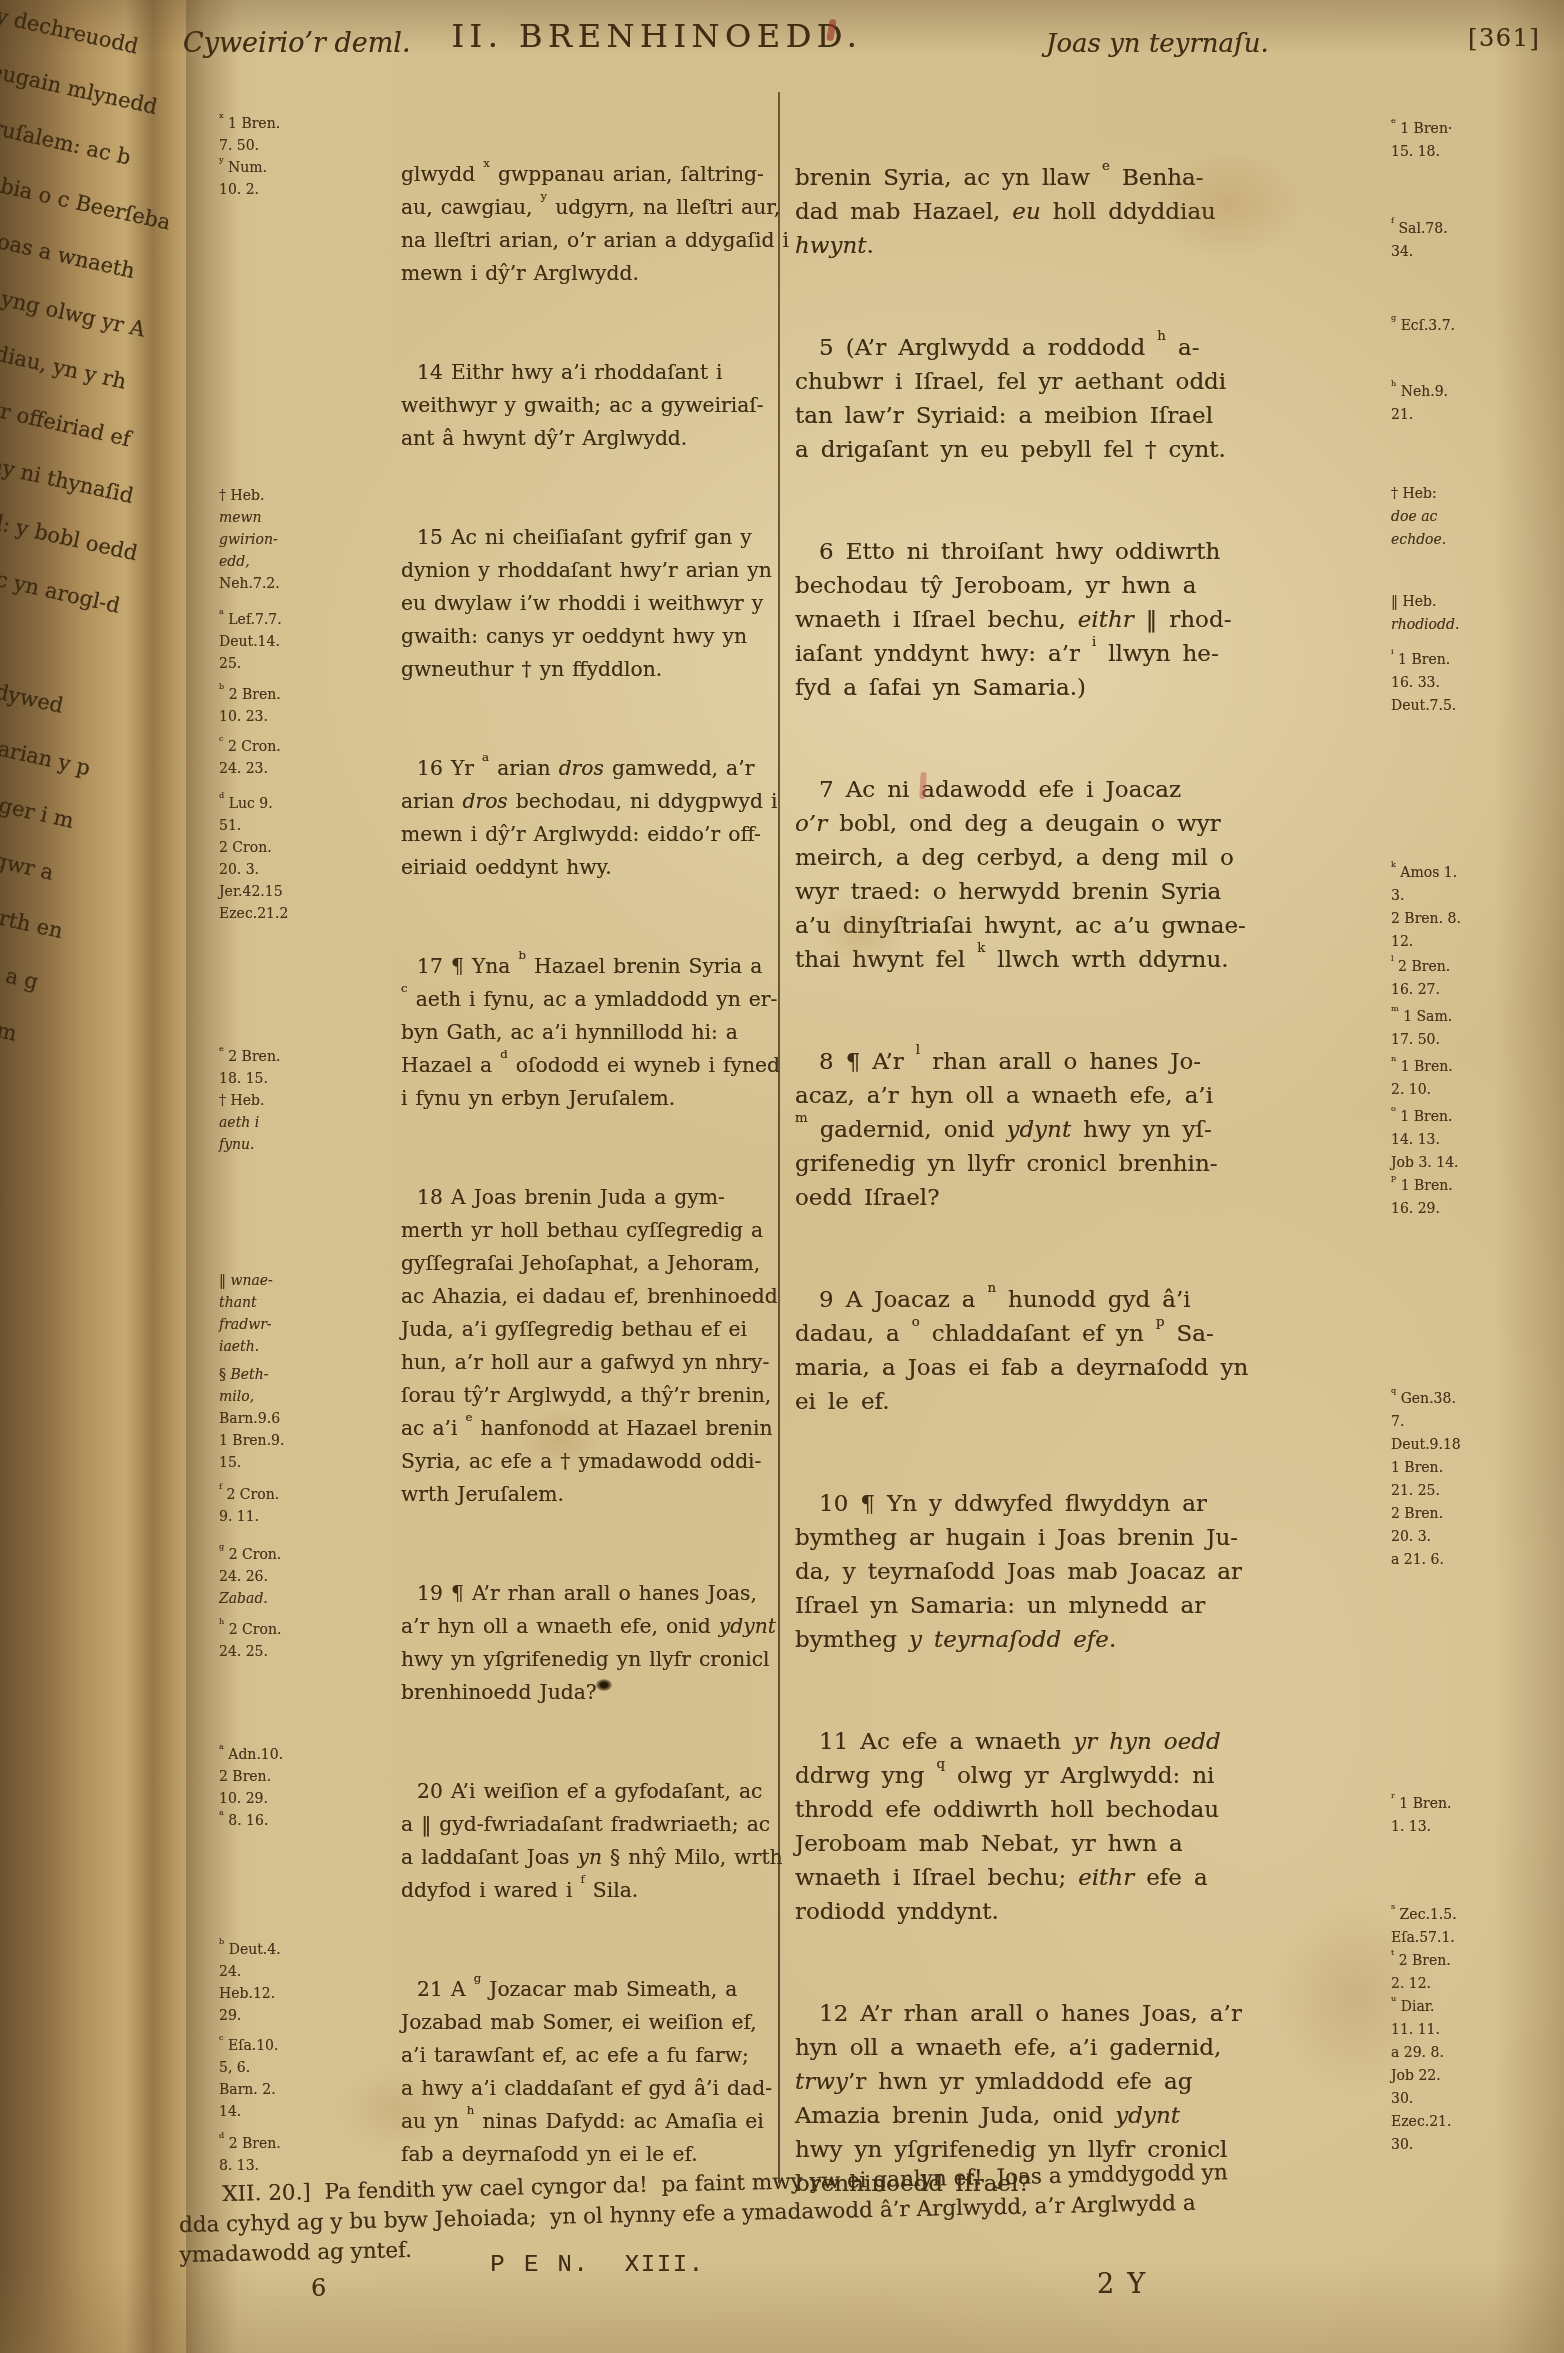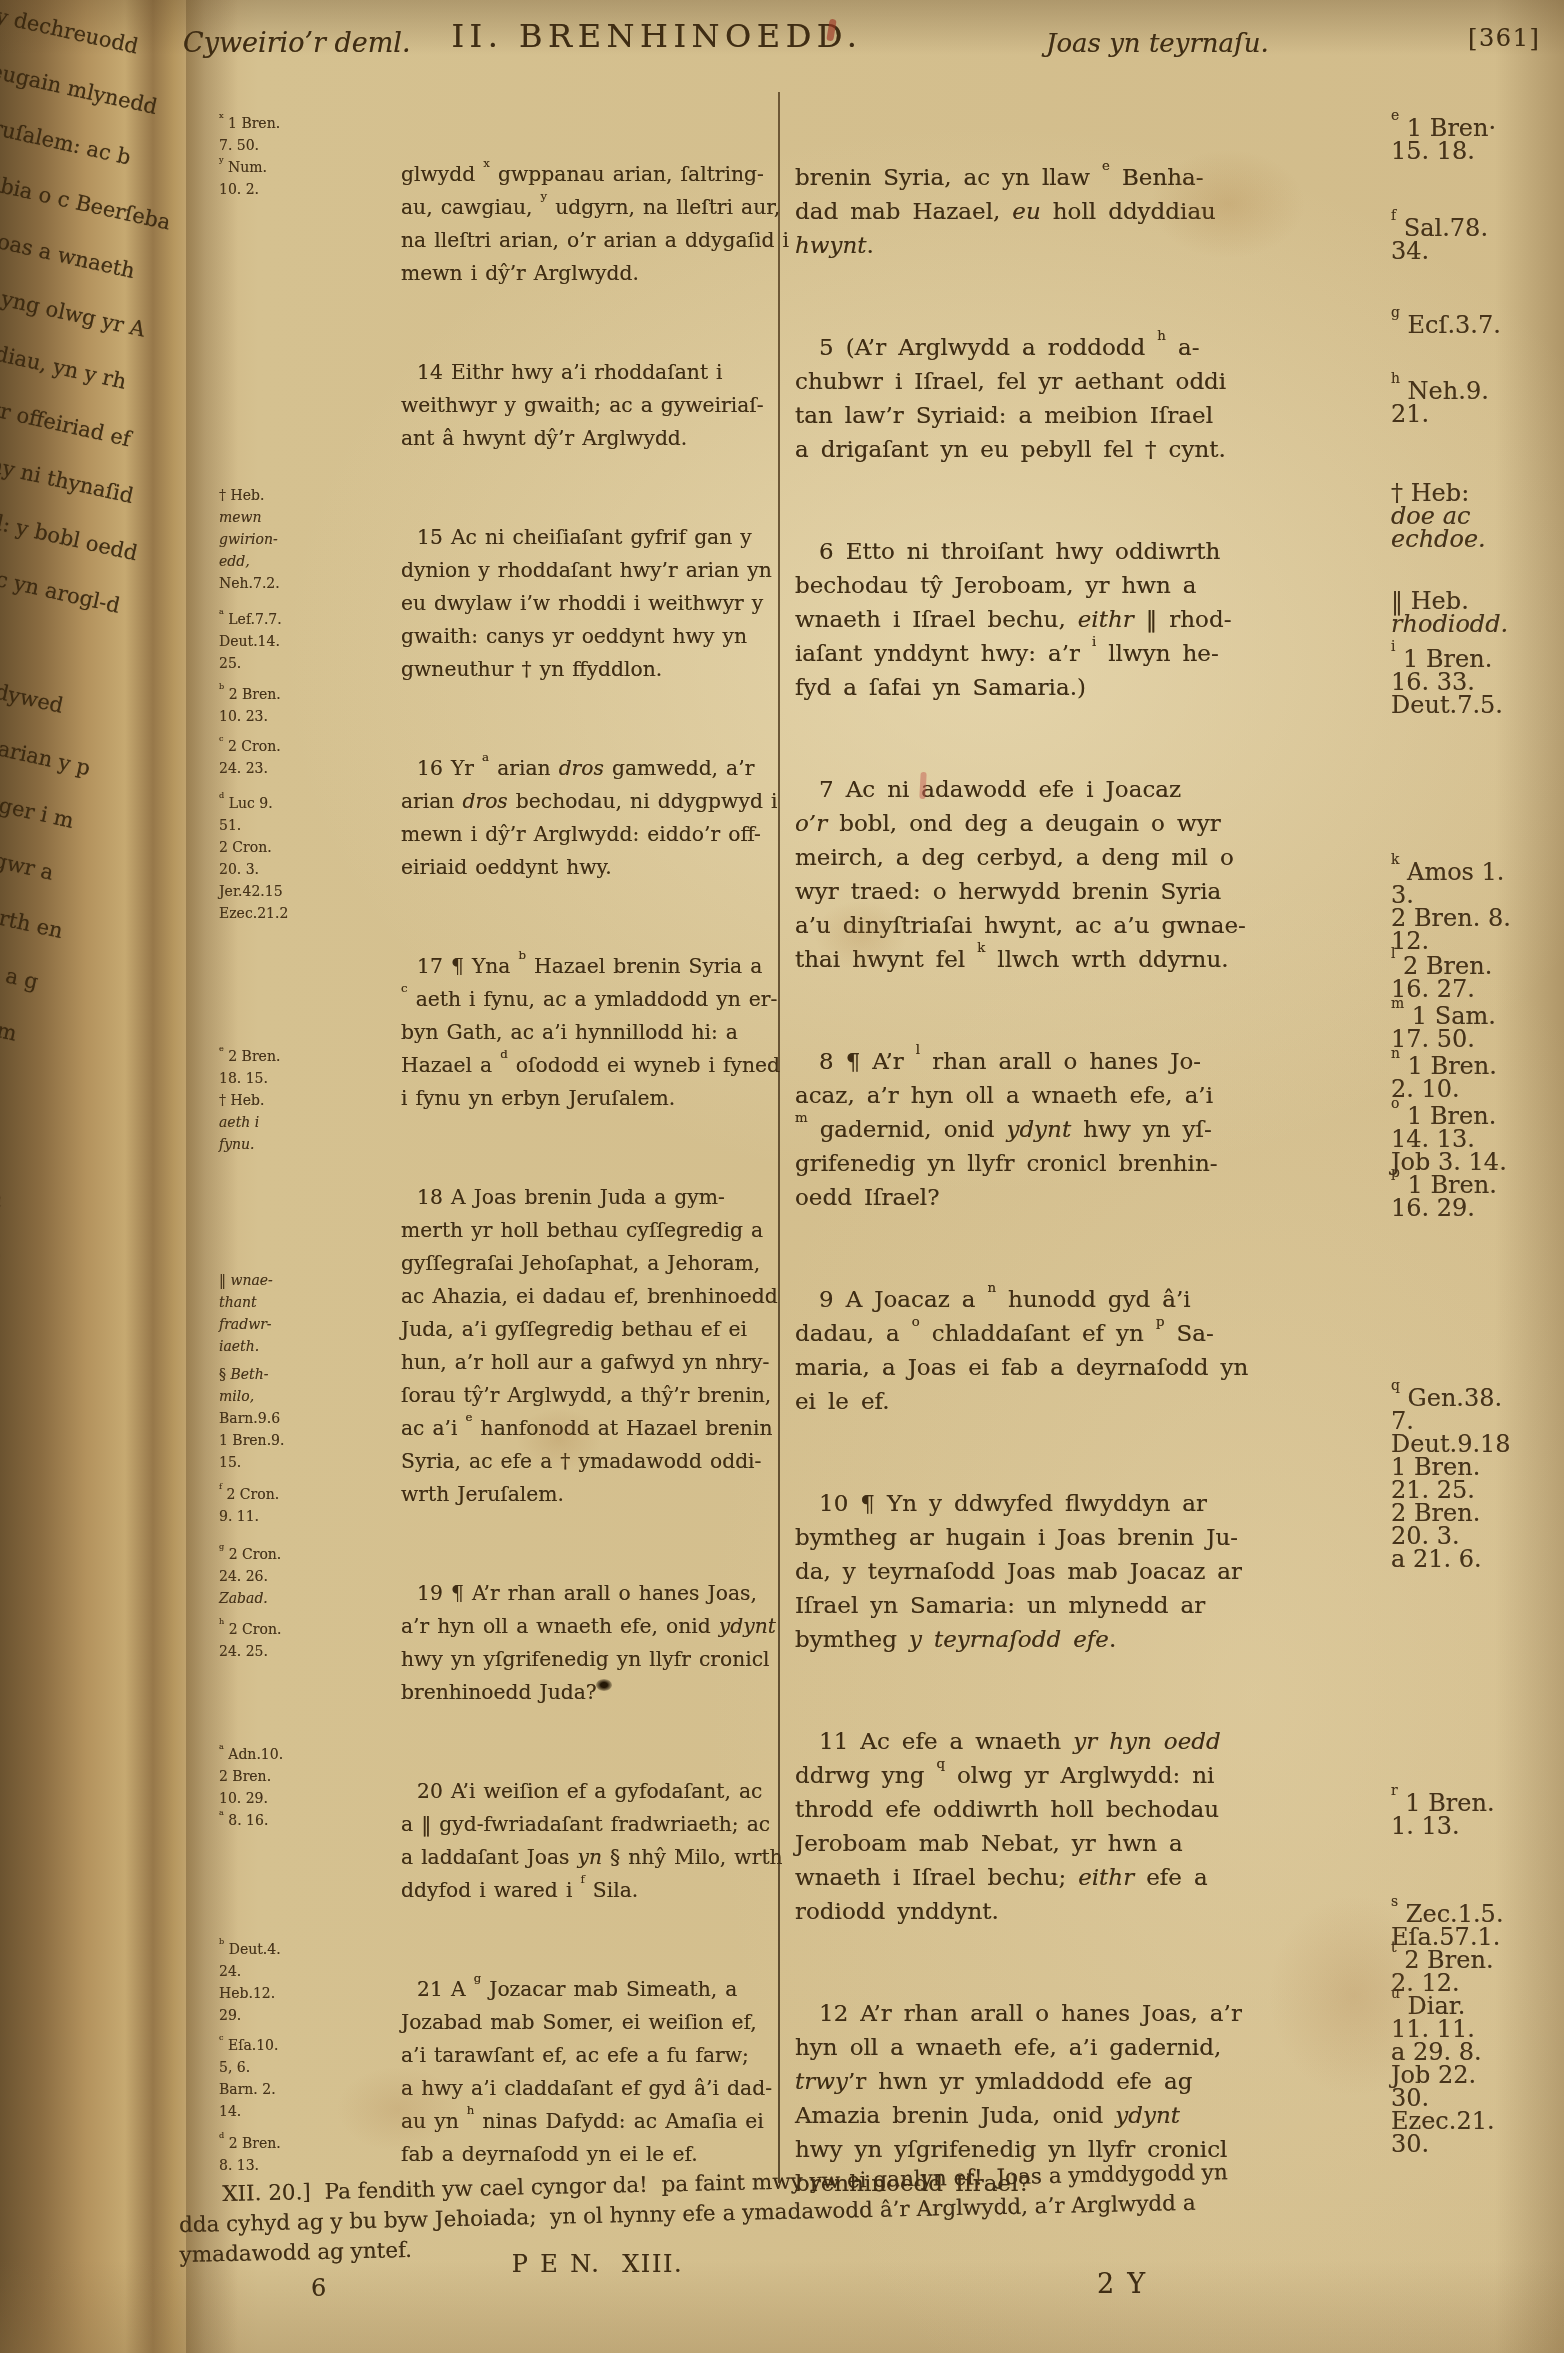--- a/index.html
+++ b/index.html
@@ -34,28 +34,28 @@
   .hdr-right{position:absolute;left:1046px;top:28px;font-style:italic;font-size:26px;text-align:center;}
   .hdr-page{position:absolute;left:1468px;top:23.5px;font-size:24px;letter-spacing:1.6px;}
   
   .rule{position:absolute;left:778px;top:92px;width:2.3px;height:2091px;
     background:linear-gradient(180deg,#503a1c,#3c2c15);opacity:.78;}
   .col{position:absolute;top:92px;}
   .col-left{left:401px;width:393px;font-size:20.3px;line-height:33px;word-spacing:1.6px;}
   .col-right{left:795px;width:535px;font-size:23px;line-height:34px;word-spacing:4.7px;}
   .col p{margin:0;}
   .col sup,.note sup{font-size:.58em;line-height:0;position:relative;top:-.5em;}
-  .chap-head{text-align:center;font-size:24px;letter-spacing:1.6px;margin:11px 0 3.1px 0 !important;}
+  .chap-head{text-align:center;font-size:24px;letter-spacing:1.6px;margin:11px 0 3.1px 0 !important;font-family:Liberation Mono, monospace;}
   
   .notes-left,.notes-right{position:absolute;top:86px;}
   .notes-left{left:219px;width:177px;}
   .notes-right{left:1391px;width:171px;}
   .note{position:absolute;left:0;font-size:14px;line-height:22px;color:#46331a;
     text-shadow:0 0 0.5px rgba(70,51,26,.5);}
-  .notes-right .note{font-size:24px;line-height:23px;}
+  .notes-right .note{font-size:14px;line-height:23px;}
   
   .footnote{position:absolute;left:178px;top:2180px;width:1368px;font-size:21.5px;line-height:30px;
     text-indent:44px;transform:rotate(-1.25deg);transform-origin:0 0;}
   .sig{position:absolute;font-size:24px;}
   .sig-left{left:311px;top:2274px;}
   .sig-right{left:1097px;top:2268px;font-size:27px;letter-spacing:2.3px;}
   
   .spot{position:absolute;border-radius:50%;pointer-events:none;}
   .s-inkblob{left:596px;top:1679px;width:15.6px;height:11.7px;background:radial-gradient(#241806 30%,rgba(36,24,6,.25) 70%,transparent);}
   .s-redmark{left:828px;top:19px;width:7px;height:22px;border-radius:3.1px;background:rgba(156,52,34,.62);transform:rotate(9deg);}

